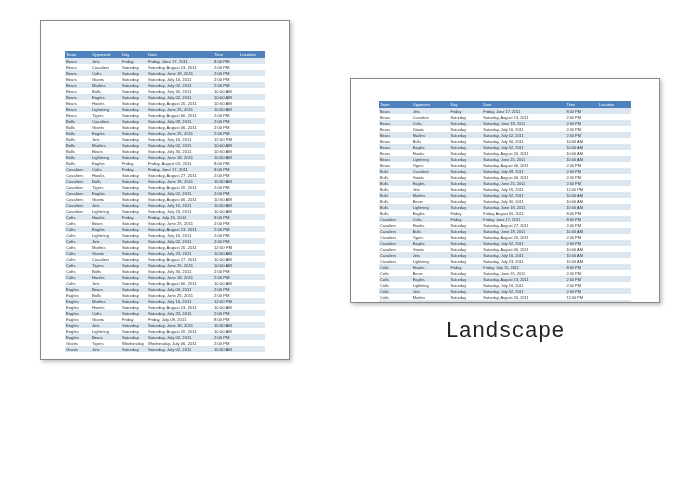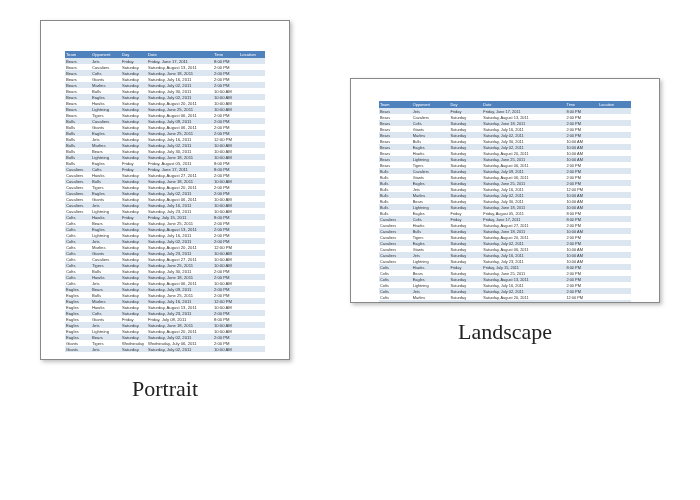--- a/index.html
+++ b/index.html
@@ -63,21 +63,21 @@
     white-space: nowrap;
     overflow: hidden;
     color: #333;
   }
   .mini-table tr.band td { background: #dce6f1; }
   .mini-table tr.nob  td { background: #ffffff; }
   .caption {
     margin-top: 16px;
     font-size: 22px;
     color: #222;
-    font-family: Liberation Serif, serif;
+    font-family: Liberation Mono, monospace;
   }
   
   .mini-table col.c-team { width: 13%; }
   .mini-table col.c-opp  { width: 15%; }
   .mini-table col.c-day  { width: 13%; }
   .mini-table col.c-date { width: 33%; }
   .mini-table col.c-time { width: 13%; }
   .mini-table col.c-loc  { width: 13%; }
 </style>
 </head>
@@ -493,21 +493,20 @@
             <td>Giants</td>
             <td>Jets</td>
             <td>Saturday</td>
             <td>Saturday, July 02, 2011</td>
             <td>10:00 AM</td>
             <td></td>
           </tr>
         </tbody>
     </table>
   </div>
-  <div class="caption">Portrait</div>
 </div>
 
 <div class="thumb-col">
   <div class="page-frame landscape">
     <table class="mini-table">
       <colgroup>
         <col class="c-team">
           <col class="c-opp">
           <col class="c-day">
           <col class="c-date">

